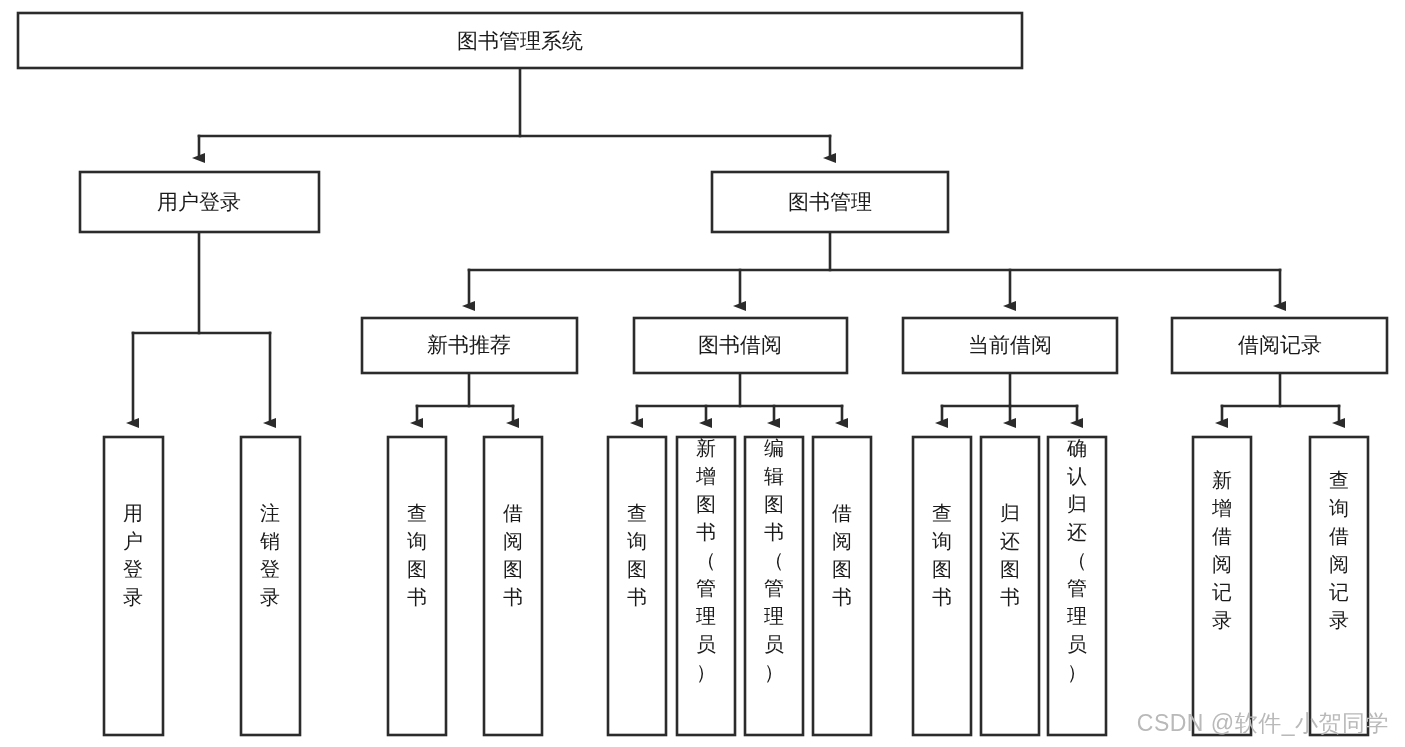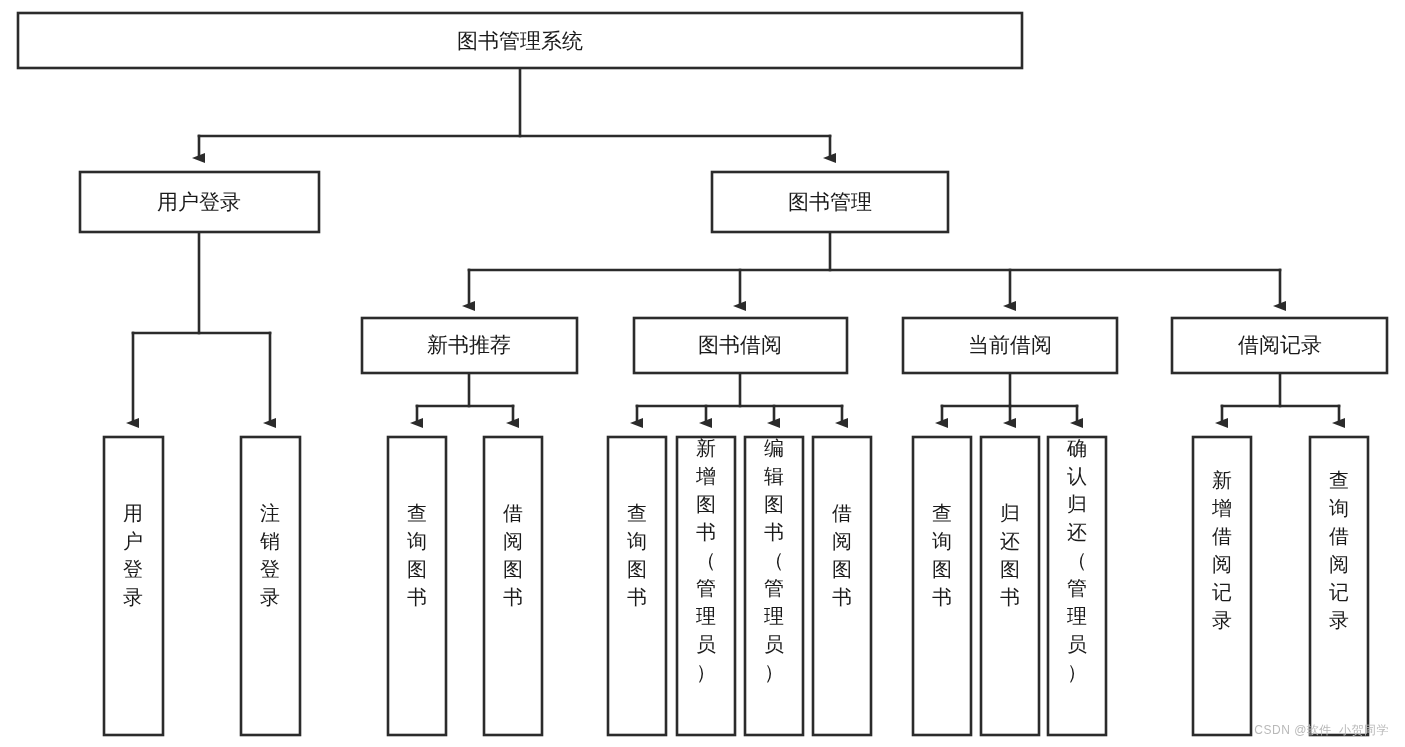--- a/index.html
+++ b/index.html
@@ -52,21 +52,21 @@
     font-family: "Liberation Sans", "DejaVu Sans", sans-serif;
     font-size: 20px;
     fill: #1a1a1a;
     text-anchor: middle;
   }
   .watermark {
     position: absolute;
     right: 16px;
     bottom: 8px;
     font-family: "Liberation Sans", "DejaVu Sans", sans-serif;
-    font-size: 12px;
+    font-size: 23px;
     color: #b9b9b9;
     white-space: nowrap;
     letter-spacing: 0.5px;
     user-select: none;
   }
 </style>
 </head>
 <body>
 
 <div id="diagram-root">

